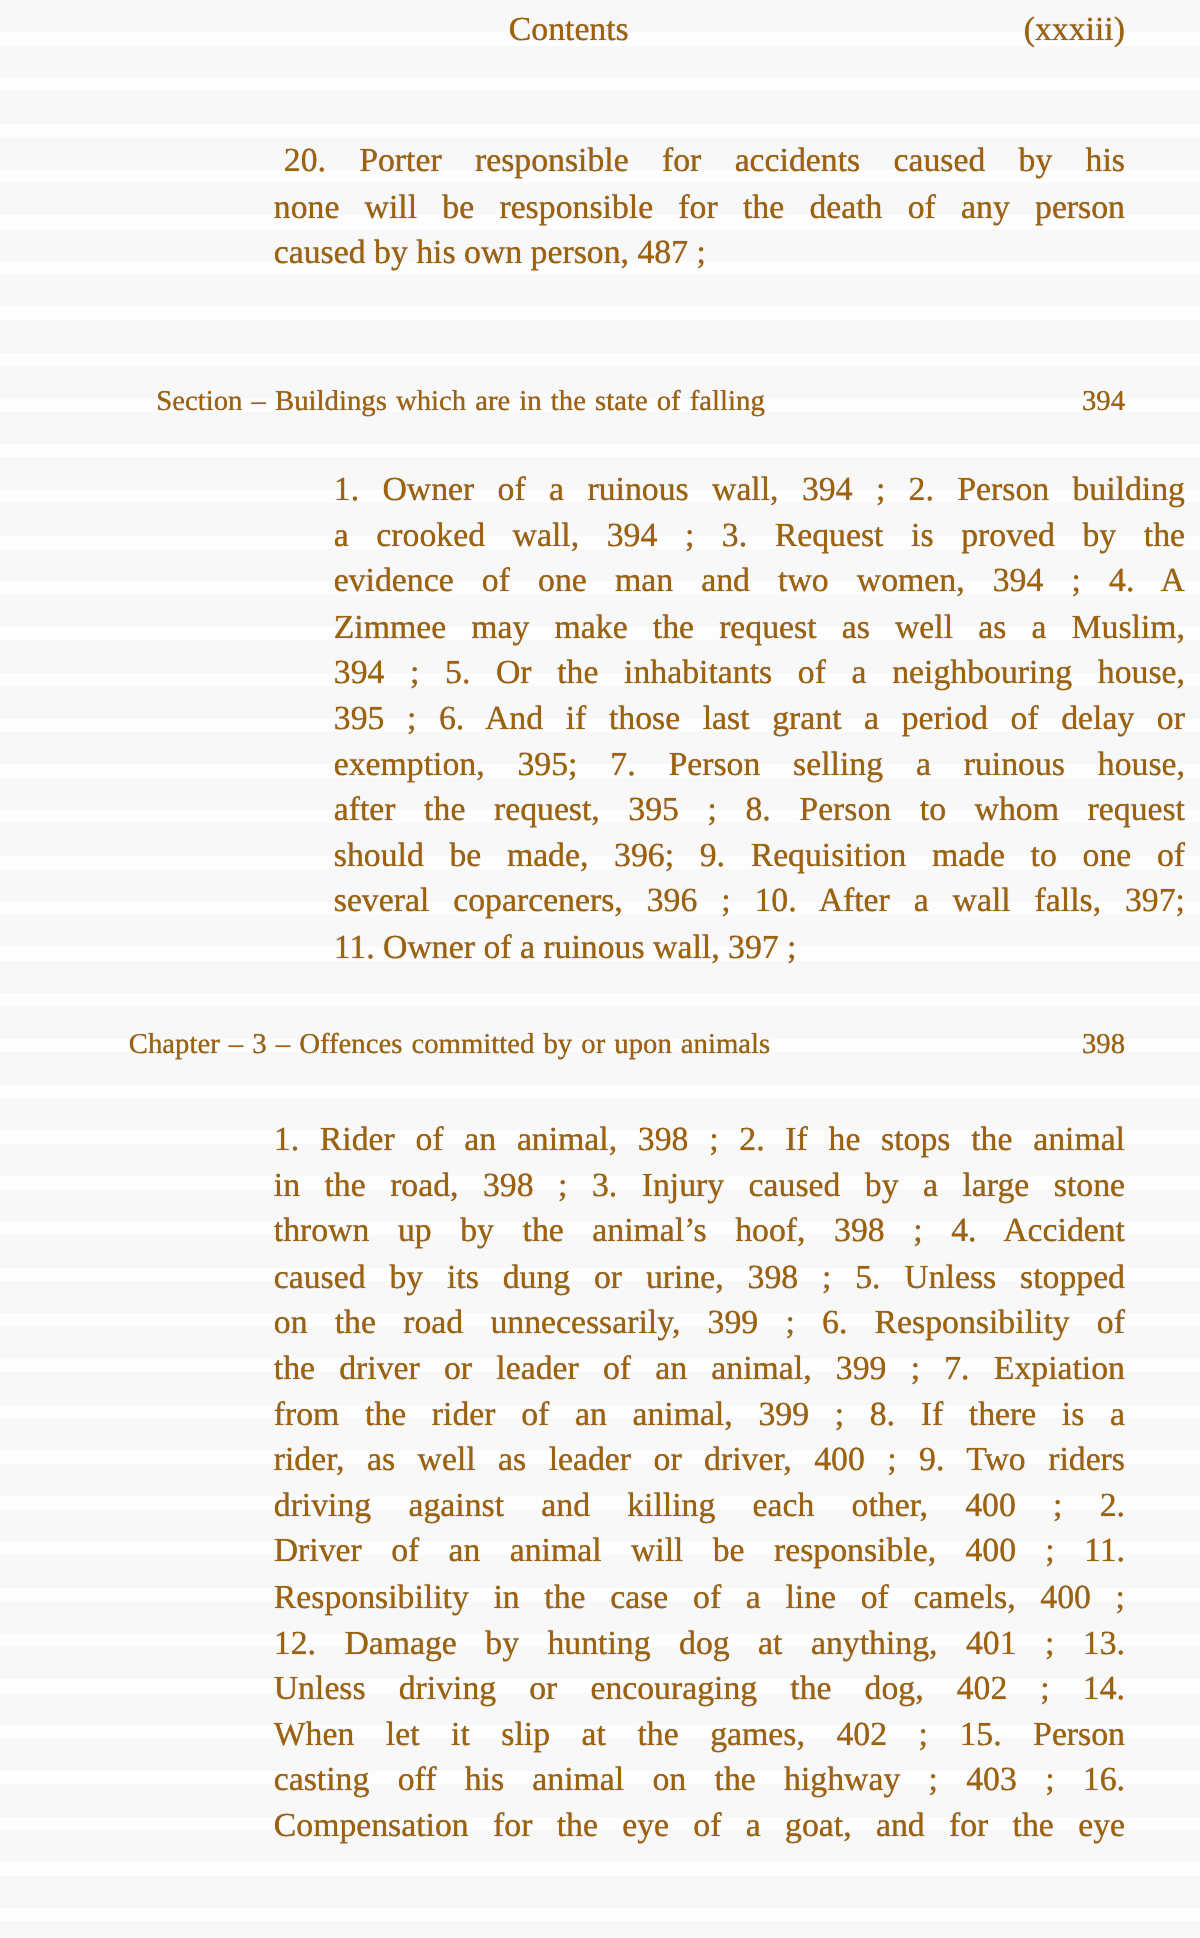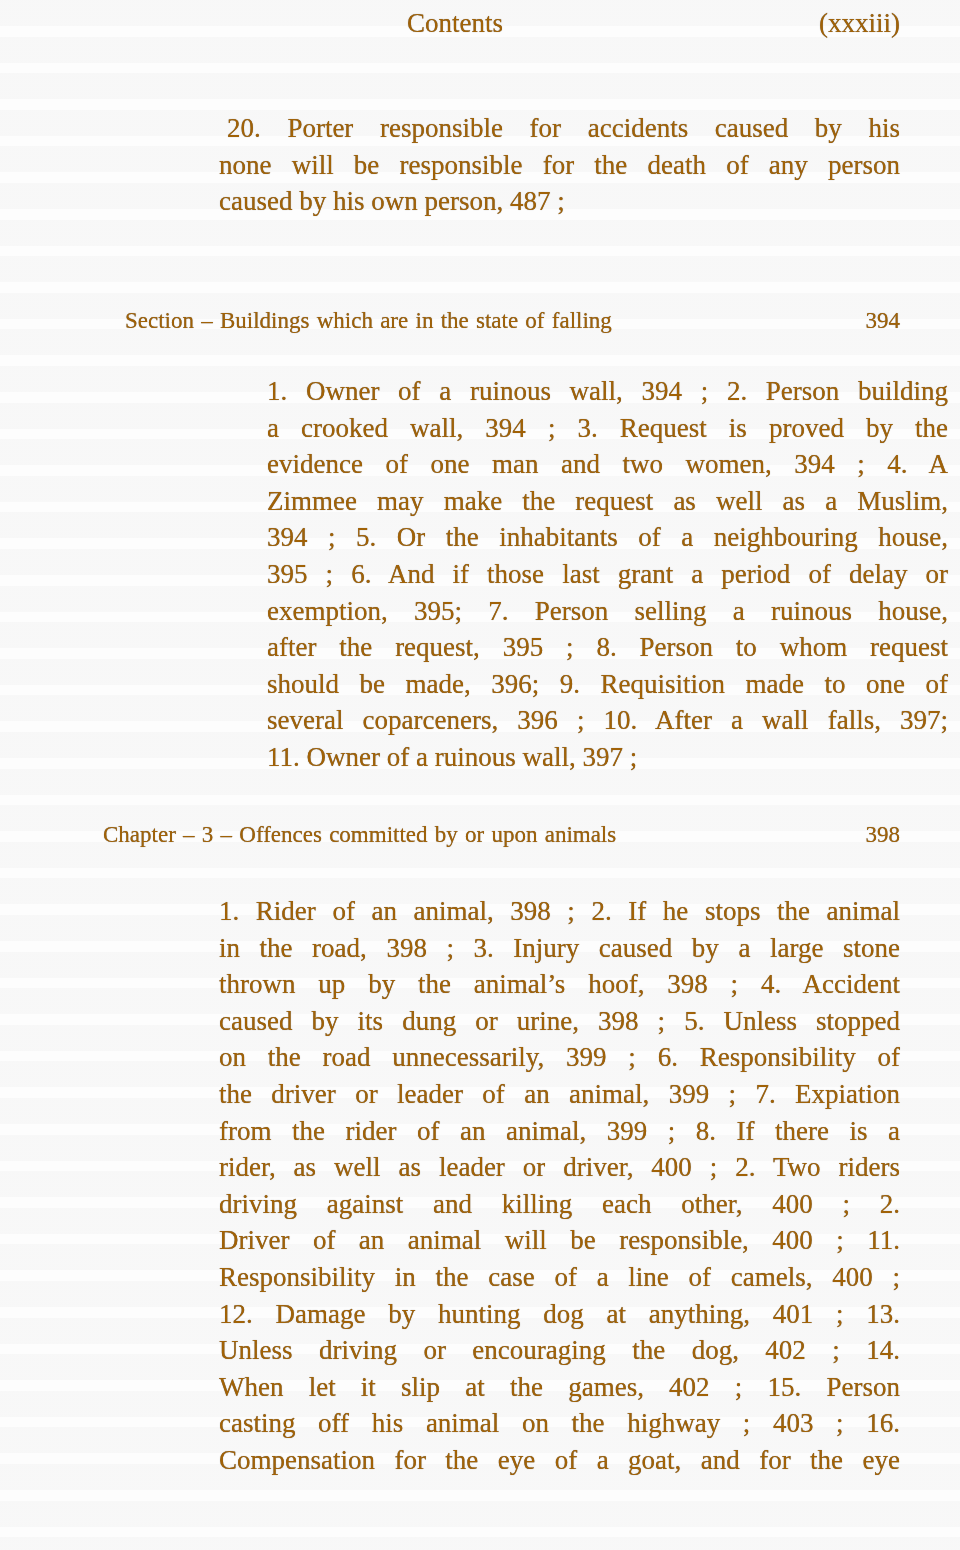--- a/index.html
+++ b/index.html
@@ -128,21 +128,21 @@
         <span>398</span>
       </div>
       <div class="para block-4">
         <div class="line">1. Rider of an animal, 398 ; 2. If he stops the animal</div>
         <div class="line">in the road, 398 ; 3. Injury caused by a large stone</div>
         <div class="line">thrown up by the animal’s hoof, 398 ; 4. Accident</div>
         <div class="line">caused by its dung or urine, 398 ; 5. Unless stopped</div>
         <div class="line">on the road unnecessarily, 399 ; 6. Responsibility of</div>
         <div class="line">the driver or leader of an animal, 399 ; 7. Expiation</div>
         <div class="line">from the rider of an animal, 399 ; 8. If there is a</div>
-        <div class="line">rider, as well as leader or driver, 400 ; 2. Two riders</div>
+        <div class="line">rider, as well as leader or driver, 400 ; 9. Two riders</div>
         <div class="line">driving against and killing each other, 400 ; 2.</div>
         <div class="line">Driver of an animal will be responsible, 400 ; 11.</div>
         <div class="line">Responsibility in the case of a line of camels, 400 ;</div>
         <div class="line">12. Damage by hunting dog at anything, 401 ; 13.</div>
         <div class="line">Unless driving or encouraging the dog, 402 ; 14.</div>
         <div class="line">When let it slip at the games, 402 ; 15. Person</div>
         <div class="line">casting off his animal on the highway ; 403 ; 16.</div>
         <div class="line">Compensation for the eye of a goat, and for the eye</div>
       </div>
     </div>

